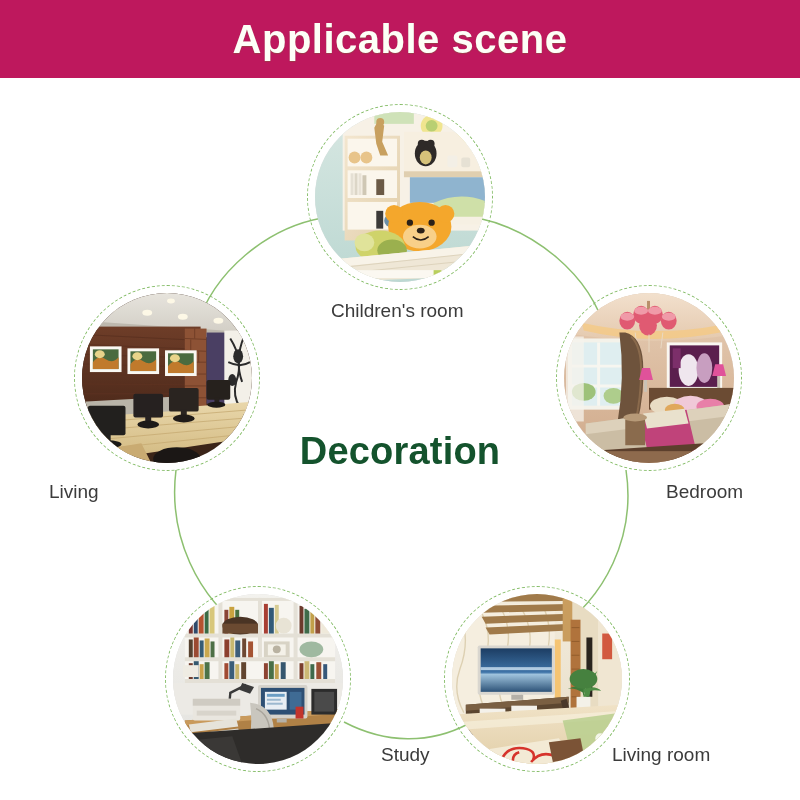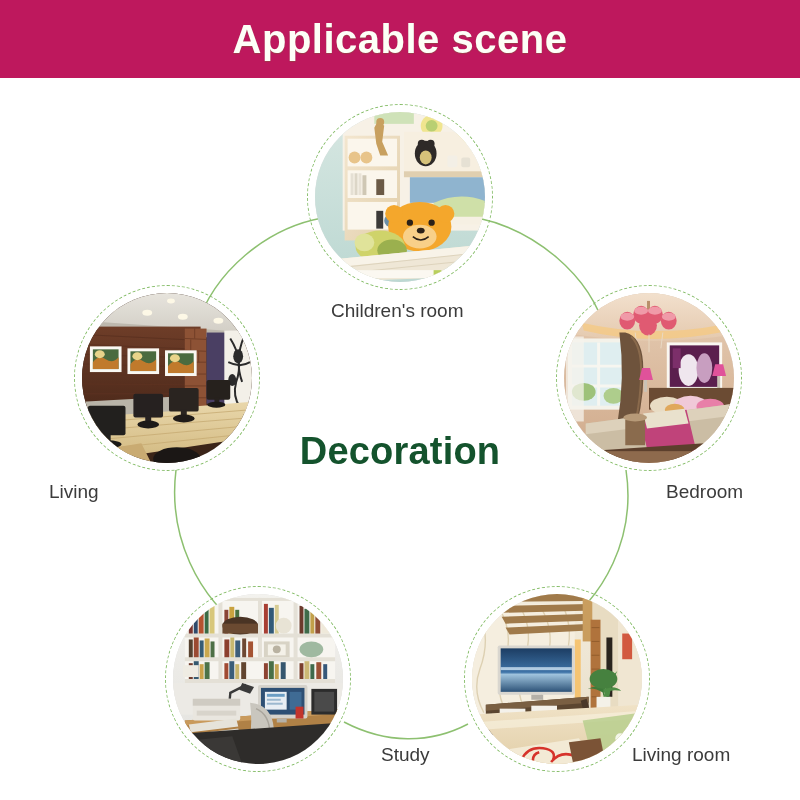--- a/index.html
+++ b/index.html
@@ -88,21 +88,21 @@
     font-family: "Liberation Sans", sans-serif;
   }
 
   
   #node-children { left: 307px; top: 26px; }
   #node-children .node-label { left: 24px; top: 196px; }
 
   #node-bedroom { left: 556px; top: 207px; }
   #node-bedroom .node-label { left: 110px; top: 196px; }
 
-  #node-living { left: 464px; top: 508px; }
+  #node-living { left: 444px; top: 508px; }
   #node-living .node-label { left: 168px; top: 158px; }
 
   #node-study { left: 165px; top: 508px; }
   #node-study .node-label { left: 168px; top: 158px; margin-left: 48px; }
 
   #node-office { left: 74px; top: 207px; }
   #node-office .node-label { left: -25px; top: 196px; }
 
   
   #center-caption {

